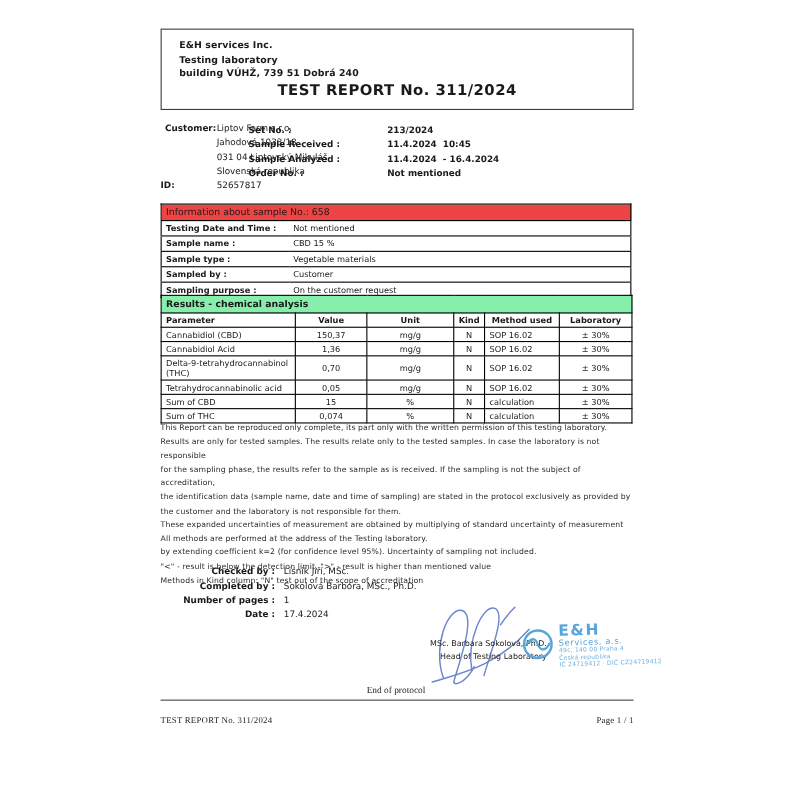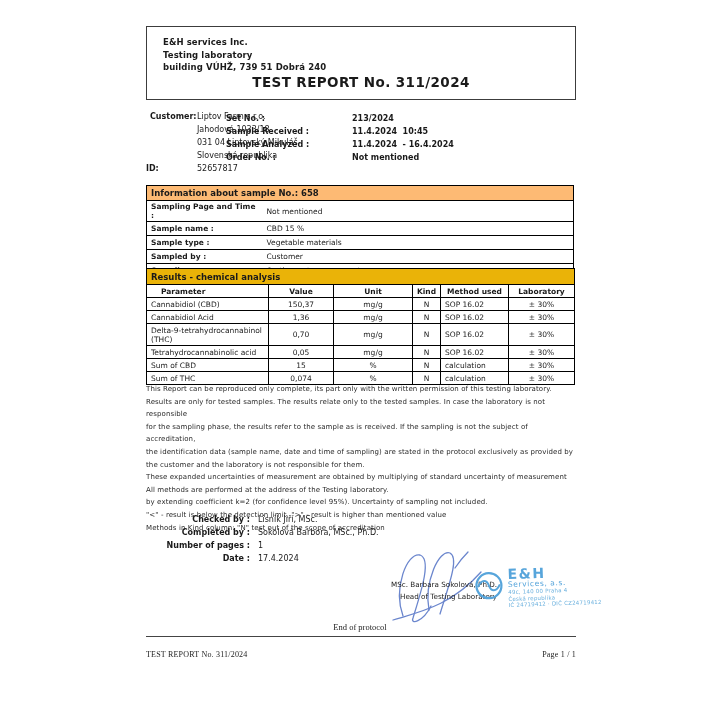--- a/index.html
+++ b/index.html
@@ -20,28 +20,28 @@
   .cust-val{margin-left:5px;}
   .meta{position:absolute;left:226px;top:112px;font-size:8px;line-height:13px;}
   .meta-row{display:flex;}
   .meta-label{width:112px;text-align:left;font-weight:bold;}
   .meta-val{margin-left:14px;white-space:pre;font-weight:bold;}
 
   
   table{border-collapse:collapse;table-layout:fixed;}
   .info-table{position:absolute;left:146px;top:185px;width:428px;font-size:7.5px;border:1px solid #000;}
   .info-table td{border-top:1px solid #000;padding:1px 4px;height:11px;vertical-align:middle;}
-  .info-table tr.thead td{background:#fdba74;font-weight:bold;font-size:8.5px;border-top:none;height:12px;}
+  .info-table tr.thead td{background:#ef4444;font-weight:normal;font-size:8.5px;border-top:none;height:12px;}
   .info-table td.lbl{font-weight:bold;}
 
   .results-table{position:absolute;left:146px;top:268px;width:428px;font-size:7.5px;border:1px solid #000;}
   .results-table td,.results-table th{border:1px solid #000;padding:1.5px 3px;vertical-align:middle;}
-  .results-table tr.thead td{background:#eab308;font-weight:bold;font-size:8.5px;text-align:left;padding-left:4px;height:12px;}
+  .results-table tr.thead td{background:#86efac;font-weight:bold;font-size:8.5px;text-align:left;padding-left:4px;height:12px;}
   .results-table th{font-size:7.5px;text-align:center;}
-  .results-table th.left{text-align:left;padding-left:14px;}
+  .results-table th.left{text-align:left;padding-left:4px;}
   .results-table td.c{text-align:center;}
   .results-table td.l{text-align:left;padding-left:4px;}
 
   
   .notice{position:absolute;left:146px;top:379px;width:432px;}
   .notice-head{font-size:8px;font-weight:bold;}
   .notice-statement{margin-left:16px;}
   .notice-lines{margin-top:4px;font-size:7px;line-height:12.6px;color:#2a2a2a;letter-spacing:.1px;}
 
   
@@ -127,21 +127,21 @@
   <table class="info-table">
     <colgroup>
         <col style="width:116px">
         <col>
       </colgroup>
     <tbody>
         <tr class="thead">
           <td colspan="2">Information about sample No.:  658</td>
         </tr>
     <tr>
-          <td class="lbl">Sampling Page and Time :</td>
+          <td class="lbl">Testing Date and Time :</td>
           <td>Not mentioned</td>
         </tr>
     <tr>
           <td class="lbl">Sample name :</td>
           <td>CBD 15 %</td>
         </tr>
     <tr>
           <td class="lbl">Sample type :</td>
           <td>Vegetable materials</td>
         </tr>

